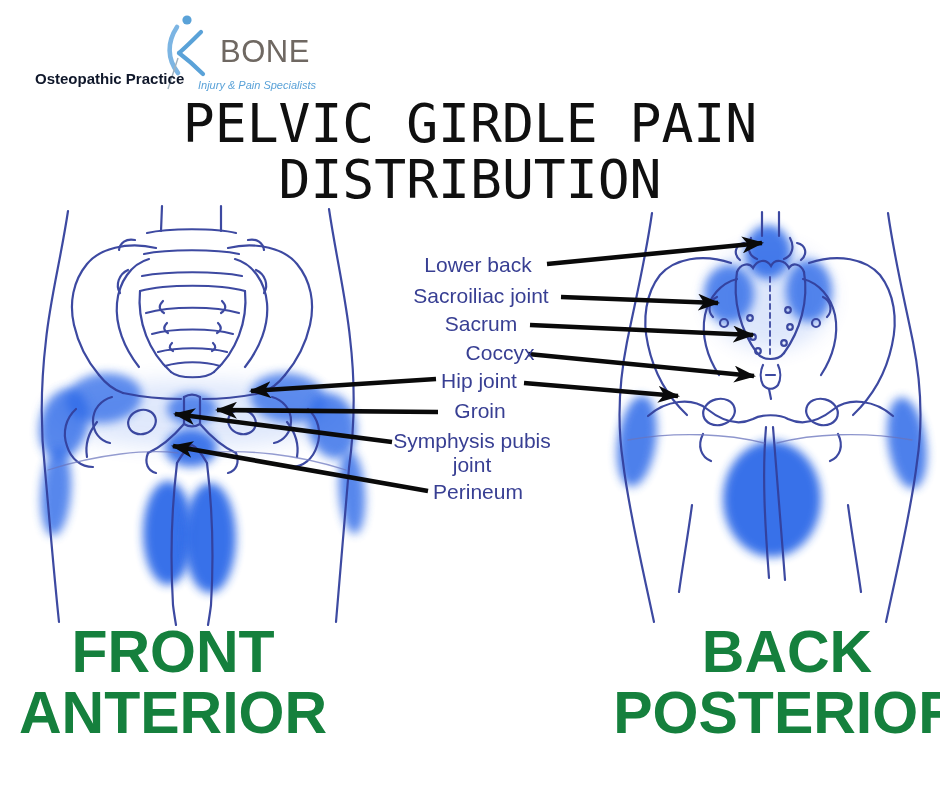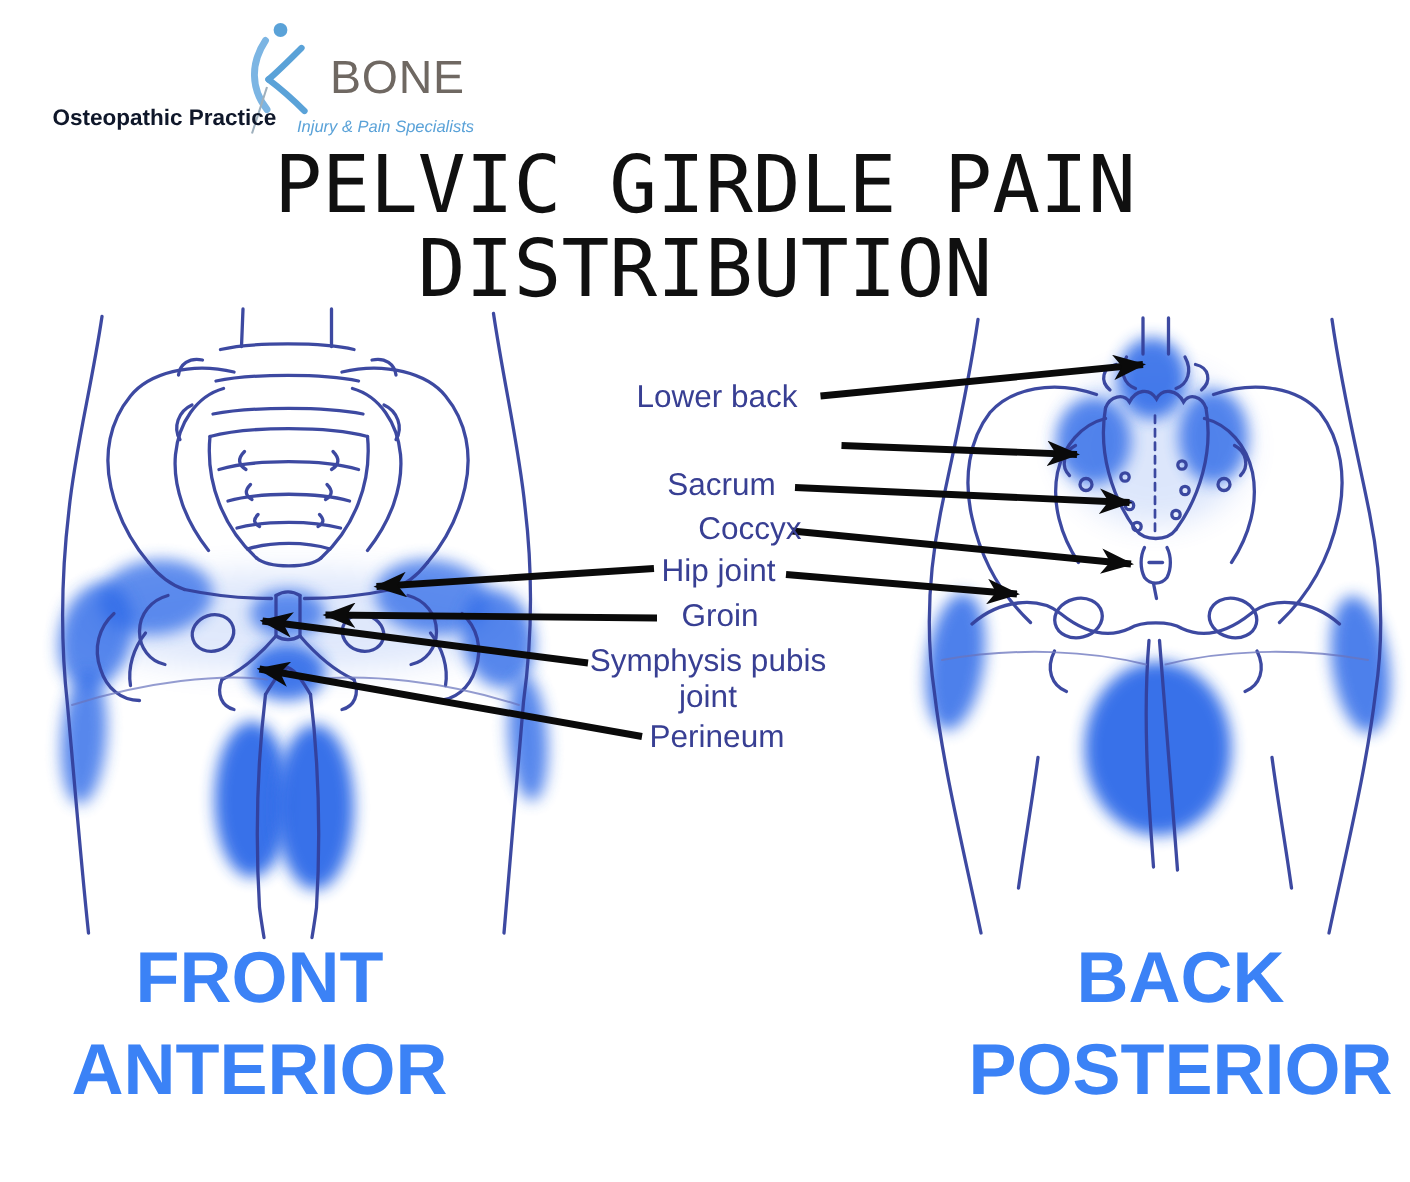--- a/index.html
+++ b/index.html
@@ -21,22 +21,22 @@
   .title{position:absolute;left:0;top:96px;width:100%;text-align:center;
     font-family:"DejaVu Sans Mono", monospace;font-weight:500;color:#101010;
     font-size:53px;line-height:56px;letter-spacing:0;}
   
   .fig-svg{position:absolute;left:0;top:0;}
   
   .lbl{position:absolute;transform:translate(-50%,-50%);white-space:nowrap;
     color:#383f93;font-size:21px;line-height:24px;text-align:center;}
   .lbl.wrap{white-space:normal;width:192px;line-height:24px;}
   
-  .caption{position:absolute;top:622px;text-align:center;color:#3b82f6;
-    font-weight:700;font-size:48px;line-height:61px;transform:translateX(-50%);}
+  .caption{position:absolute;top:622px;text-align:center;color:#15803d;
+    font-weight:700;font-size:59px;line-height:61px;transform:translateX(-50%);}
 </style>
 </head>
 <body>
 
 <div class="canvas">
 
   <div class="logo">
     <svg class="kfig" viewBox="0 0 46 78">
       <circle cx="25" cy="8" r="4.6" fill="#5aa2d8"></circle>
       <path d="M15,15 C5,30 5,47 16,61" fill="none" stroke="#7cb5e3" stroke-width="4.6" stroke-linecap="round"></path>
@@ -203,20 +203,21 @@
       <line x1="528" y1="354" x2="754" y2="376" marker-end="url(#ah)"></line>
       <line x1="524" y1="383" x2="678" y2="396" marker-end="url(#ah)"></line>
       <line x1="436" y1="379" x2="251" y2="391" marker-end="url(#ah)"></line>
       <line x1="438" y1="412" x2="217" y2="410" marker-end="url(#ah)"></line>
       <line x1="392" y1="442" x2="175" y2="414" marker-end="url(#ah)"></line>
       <line x1="428" y1="491" x2="173" y2="446" marker-end="url(#ah)"></line>
     </g>
   </svg>
 
   <div class="lbl" style="left:478px;top:265px;">Lower back</div>
+  <div class="lbl" style="left:481px;top:296px;">Sacroiliac joint</div>
   <div class="lbl" style="left:481px;top:324px;">Sacrum</div>
   <div class="lbl" style="left:480px;top:353px;margin-left:20px;">Coccyx</div>
   <div class="lbl" style="left:479px;top:381px;">Hip joint</div>
   <div class="lbl" style="left:480px;top:411px;">Groin</div>
   <div class="lbl wrap" style="left:472px;top:453px;">Symphysis pubis joint</div>
   <div class="lbl" style="left:478px;top:492px;">Perineum</div>
 
   <div class="caption" style="left:173px;">
     <div>FRONT</div>
     <div>ANTERIOR</div>

